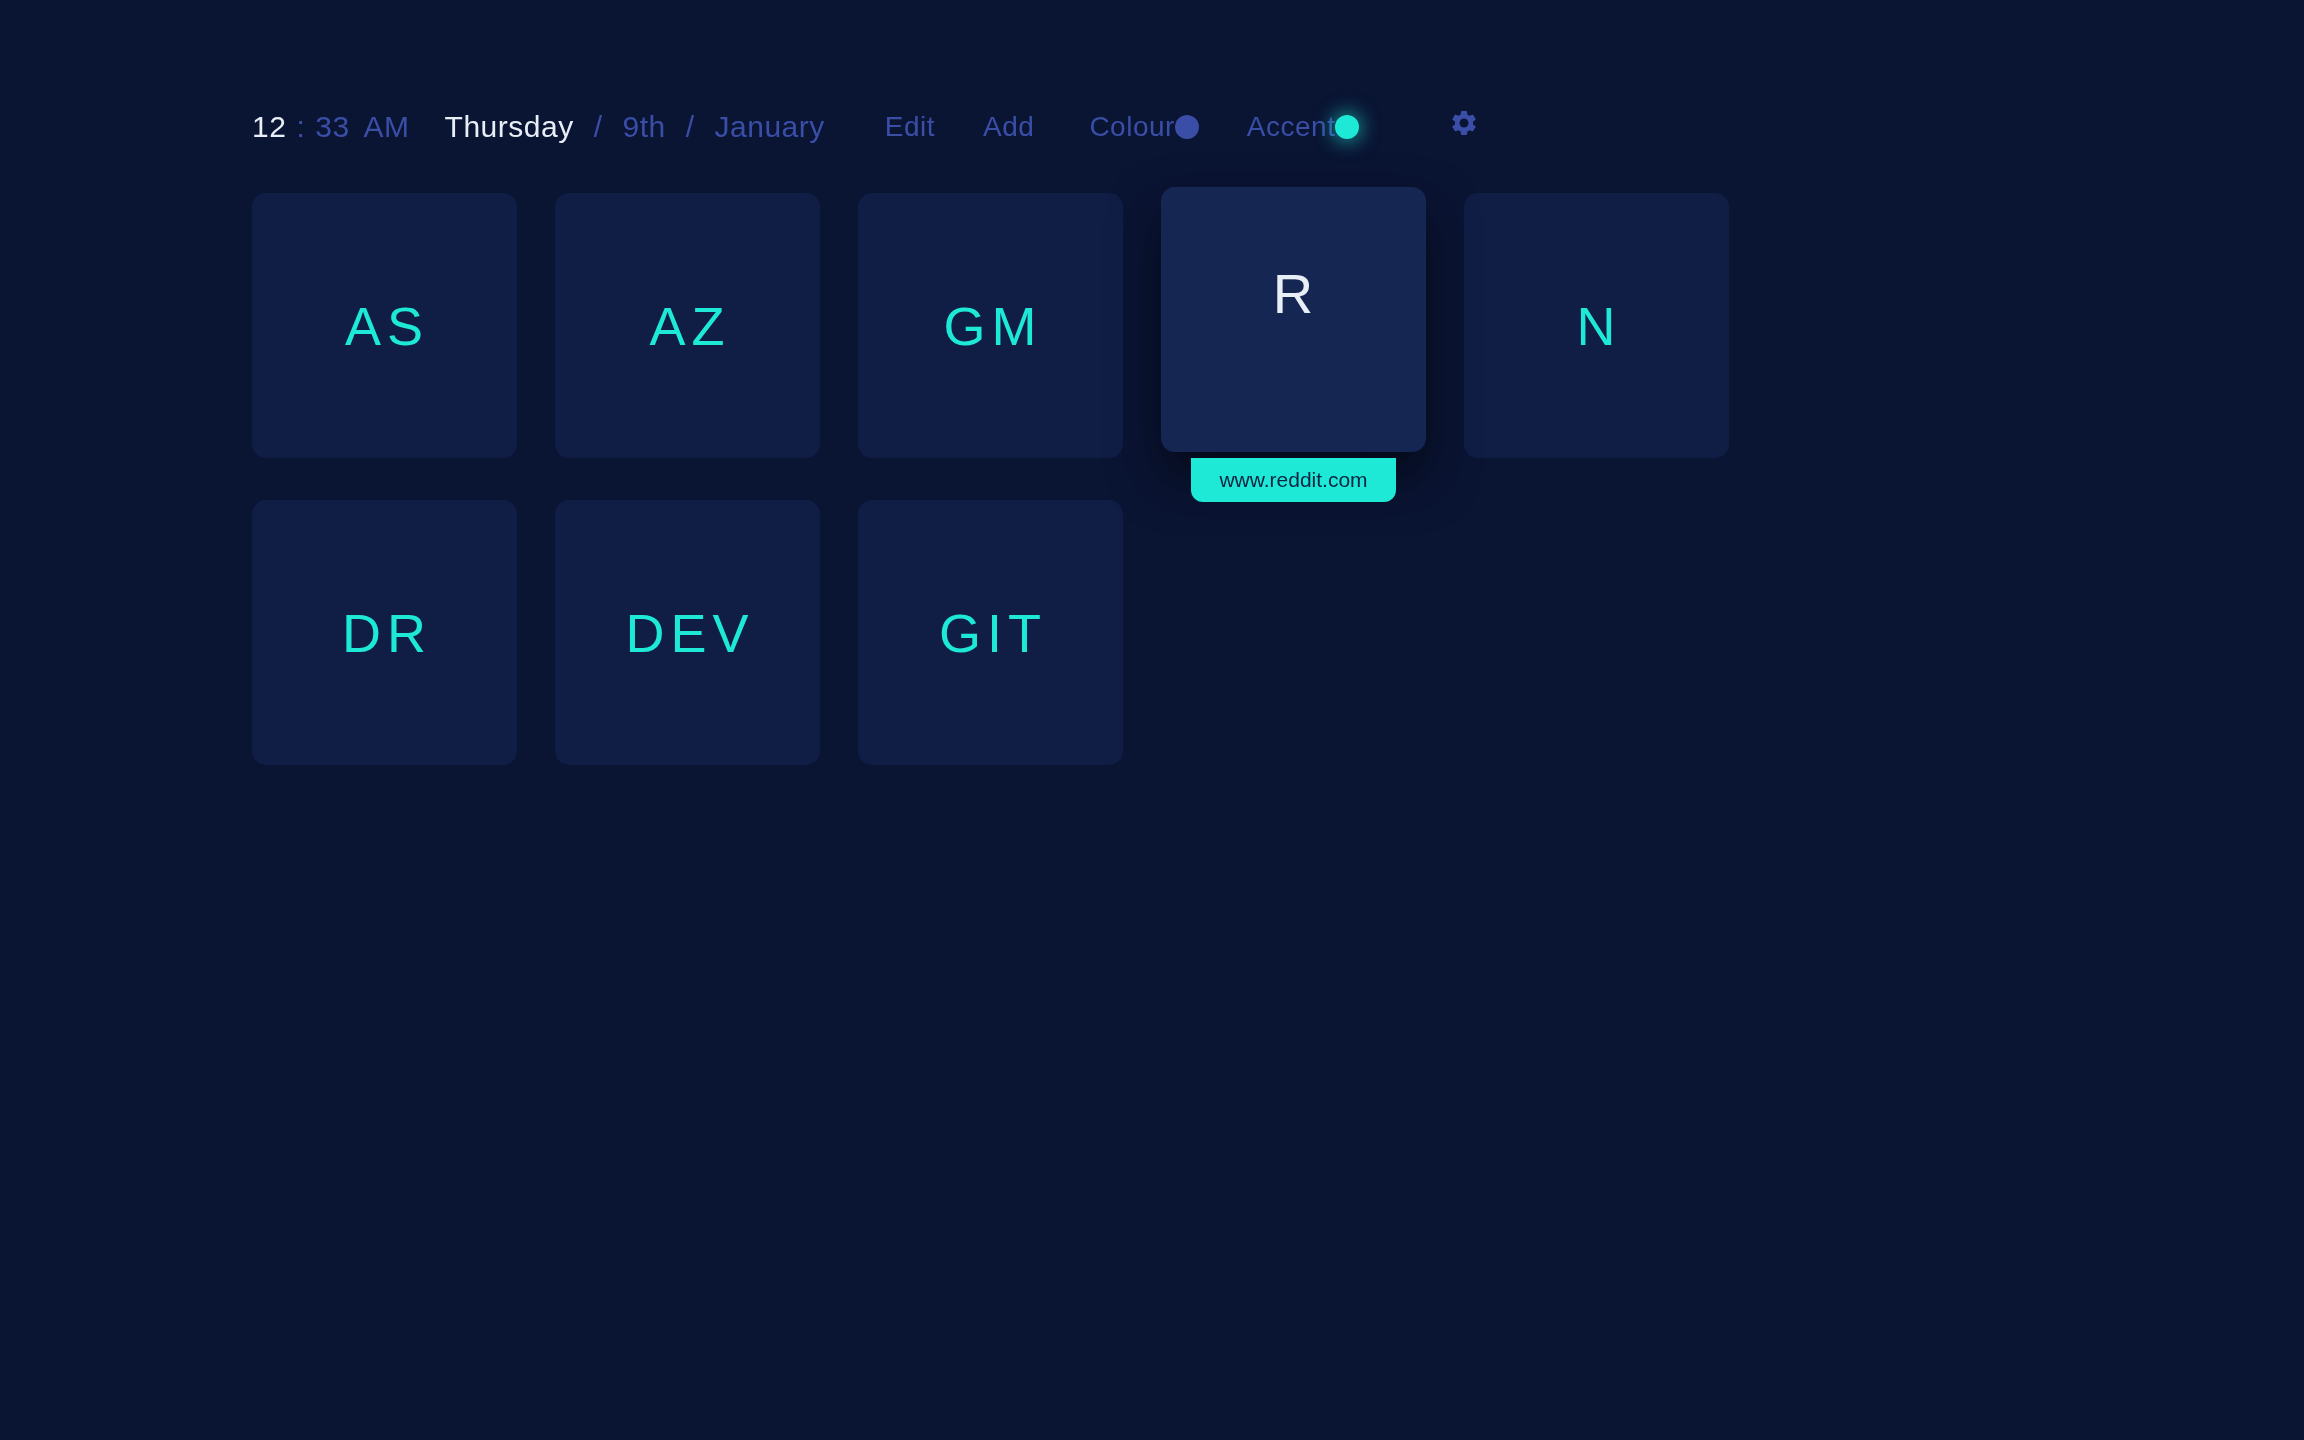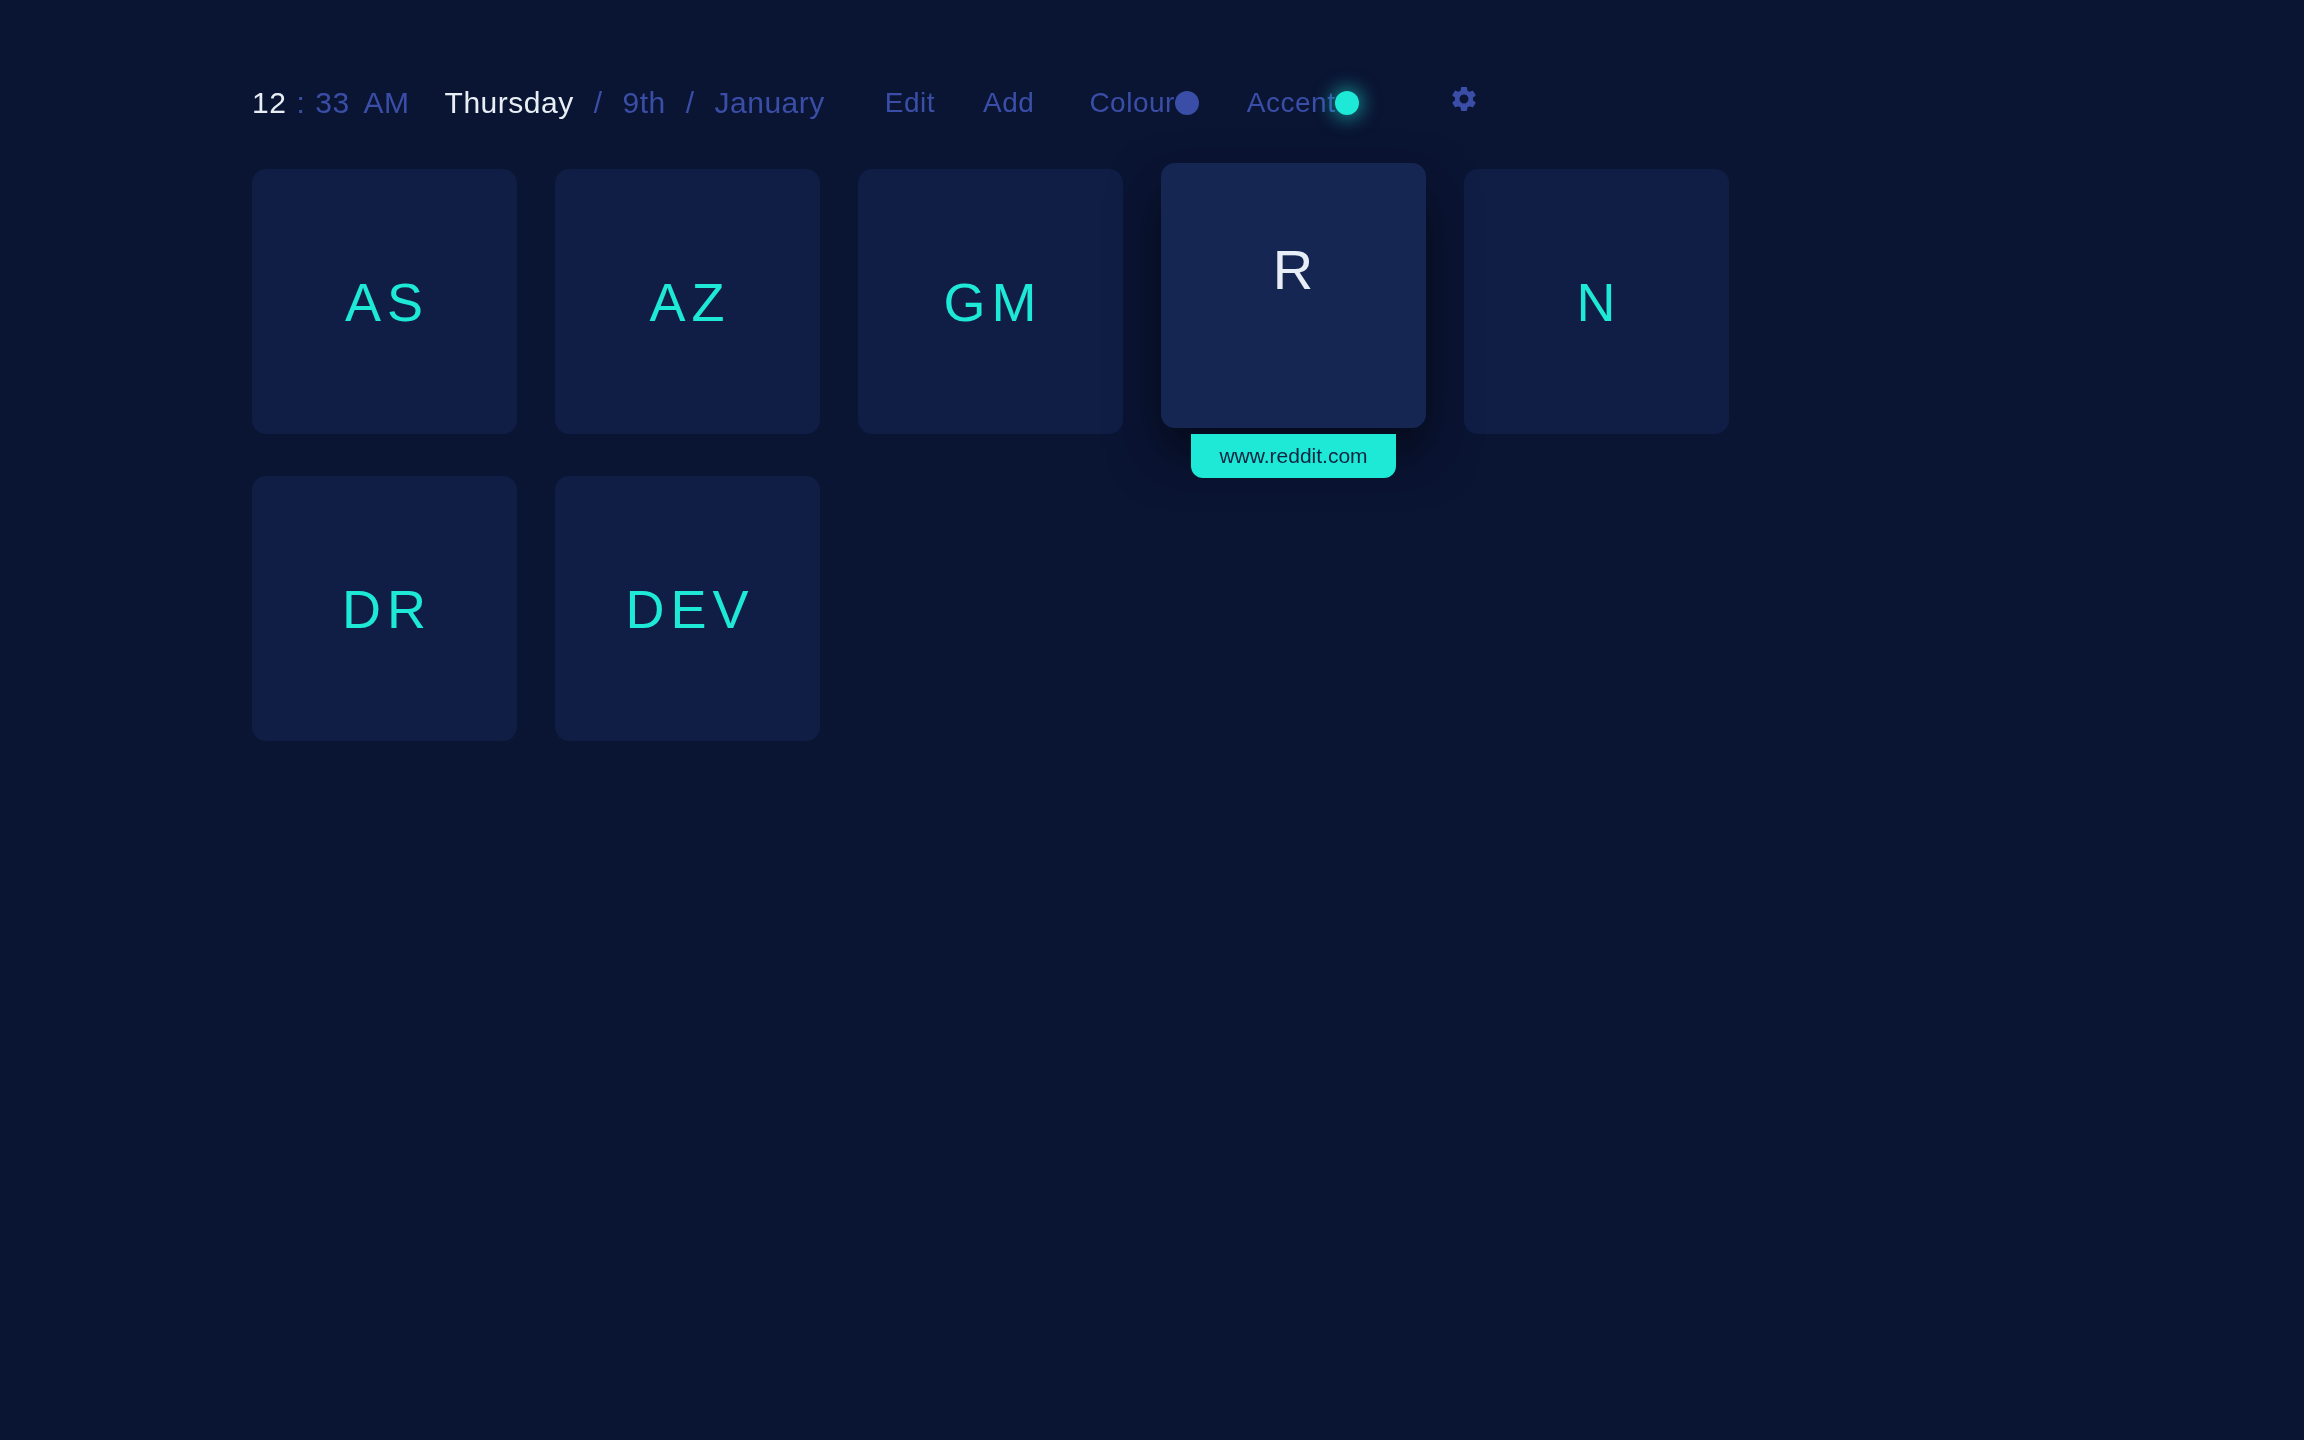--- a/index.html
+++ b/index.html
@@ -10,21 +10,21 @@
 
     body {
       width: 2304px;
       height: 1440px;
       background: #0a1433;
       font-family: -apple-system, BlinkMacSystemFont, "Segoe UI", "Helvetica Neue", Arial, sans-serif;
       overflow: hidden;
     }
 
     .container {
-      padding-top: 84px;
+      padding-top: 108px;
       padding-left: 252px;
       padding-right: 252px;
     }
 
     .header {
       display: flex;
       align-items: center;
       font-size: 30px;
       font-weight: 300;
       letter-spacing: 0.5px;
@@ -253,14 +253,17 @@
       </div>
       <div class="tile">
         <span class="tile-label">N</span>
       </div>
       <div class="tile">
         <span class="tile-label">DR</span>
       </div>
       <div class="tile">
         <span class="tile-label">DEV</span>
       </div>
+      <div class="tile">
+        <span class="tile-label">GIT</span>
+      </div>
     </div>
 </div>
 
 </body></html>

